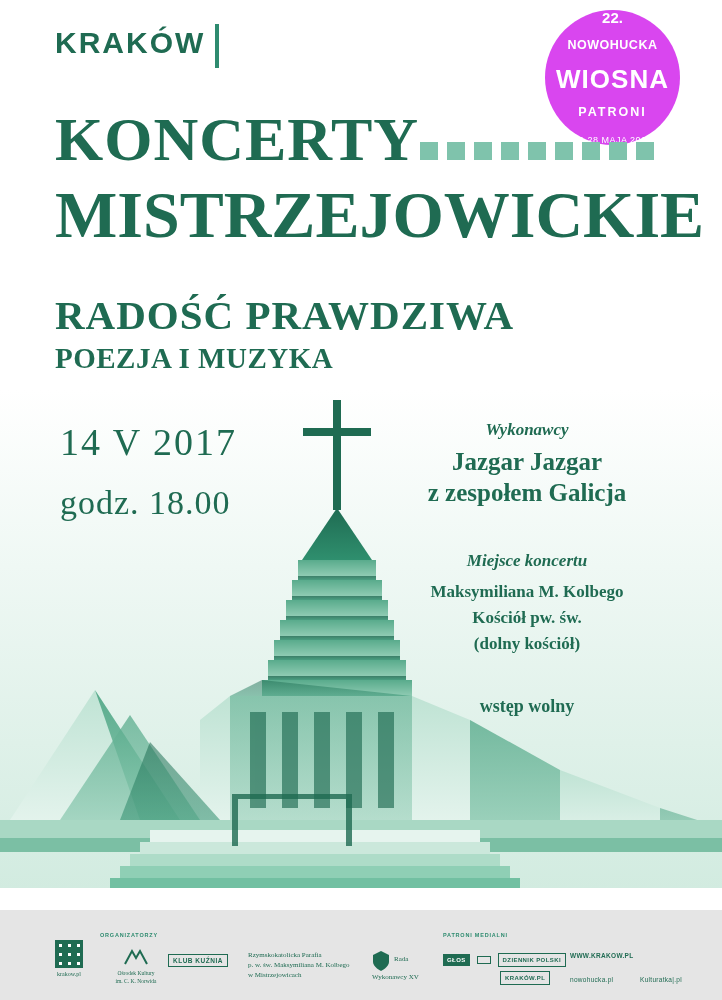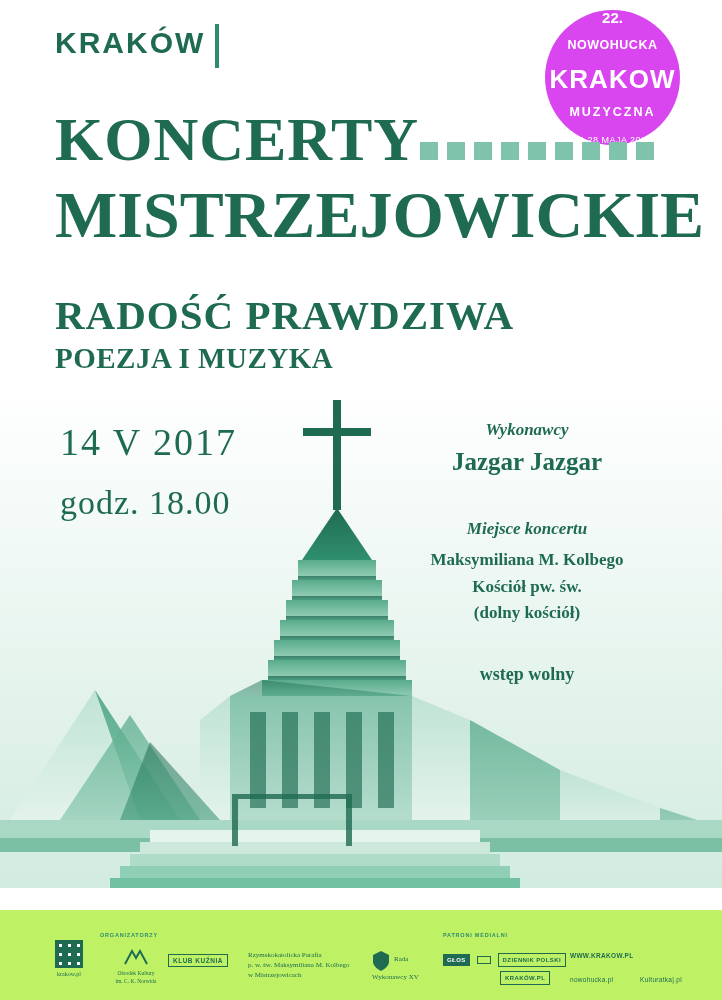--- a/index.html
+++ b/index.html
@@ -192,21 +192,21 @@
     height: 530px;
   }
 
   
   .footer {
     position: absolute;
     left: 0;
     bottom: 0;
     width: 722px;
     height: 90px;
-    background: #bef264;
+    background: #e5e5e5;
   }
   .footer-inner {
     position: relative;
     width: 100%;
     height: 100%;
     color: #1f6b52;
     font-family: "Liberation Serif", serif;
   }
   .f-caps {
     font-family: "Liberation Sans", sans-serif;
@@ -370,22 +370,22 @@
   <div style="position:absolute;left:0;top:888px;width:722px;height:112px;background:#ffffff;"></div>
 
   <div class="kr-wrap">
     <div class="krakow">KRAKÓW</div>
     <div class="kr-bar"></div>
   </div>
 
   <div class="badge">
     <div class="b-num">22.</div>
     <div class="b-l1">NOWOHUCKA</div>
-    <div class="b-l2">KRAKOW</div>
-    <div class="b-l3">MUZYCZNA</div>
+    <div class="b-l2">WIOSNA</div>
+    <div class="b-l3">PATRONI</div>
     <div class="b-date">14-28 MAJA 2017</div>
   </div>
 
   <div class="title1">KONCERTY</div>
   <div class="dashes">
     <span></span>
     <span></span>
     <span></span>
     <span></span>
     <span></span>
@@ -397,20 +397,21 @@
   <div class="title2">MISTRZEJOWICKIE</div>
   <div class="subtitle1">RADOŚĆ PRAWDZIWA</div>
   <div class="subtitle2">POEZJA I MUZYKA</div>
 
   <div class="date-line">14 V 2017</div>
   <div class="time-line">godz. 18.00</div>
 
   <div class="info">
     <div class="lbl">Wykonawcy</div>
     <div class="perf">Jazgar Jazgar</div>
+    <div class="perf">z zespołem Galicja</div>
 
     <div class="lbl2">Miejsce koncertu</div>
     <div class="venue">Maksymiliana M. Kolbego</div>
     <div class="venue">Kościół pw. św.</div>
     <div class="venue">(dolny kościół)</div>
 
     <div class="entry">wstęp wolny</div>
   </div>
 
   <div class="footer">

